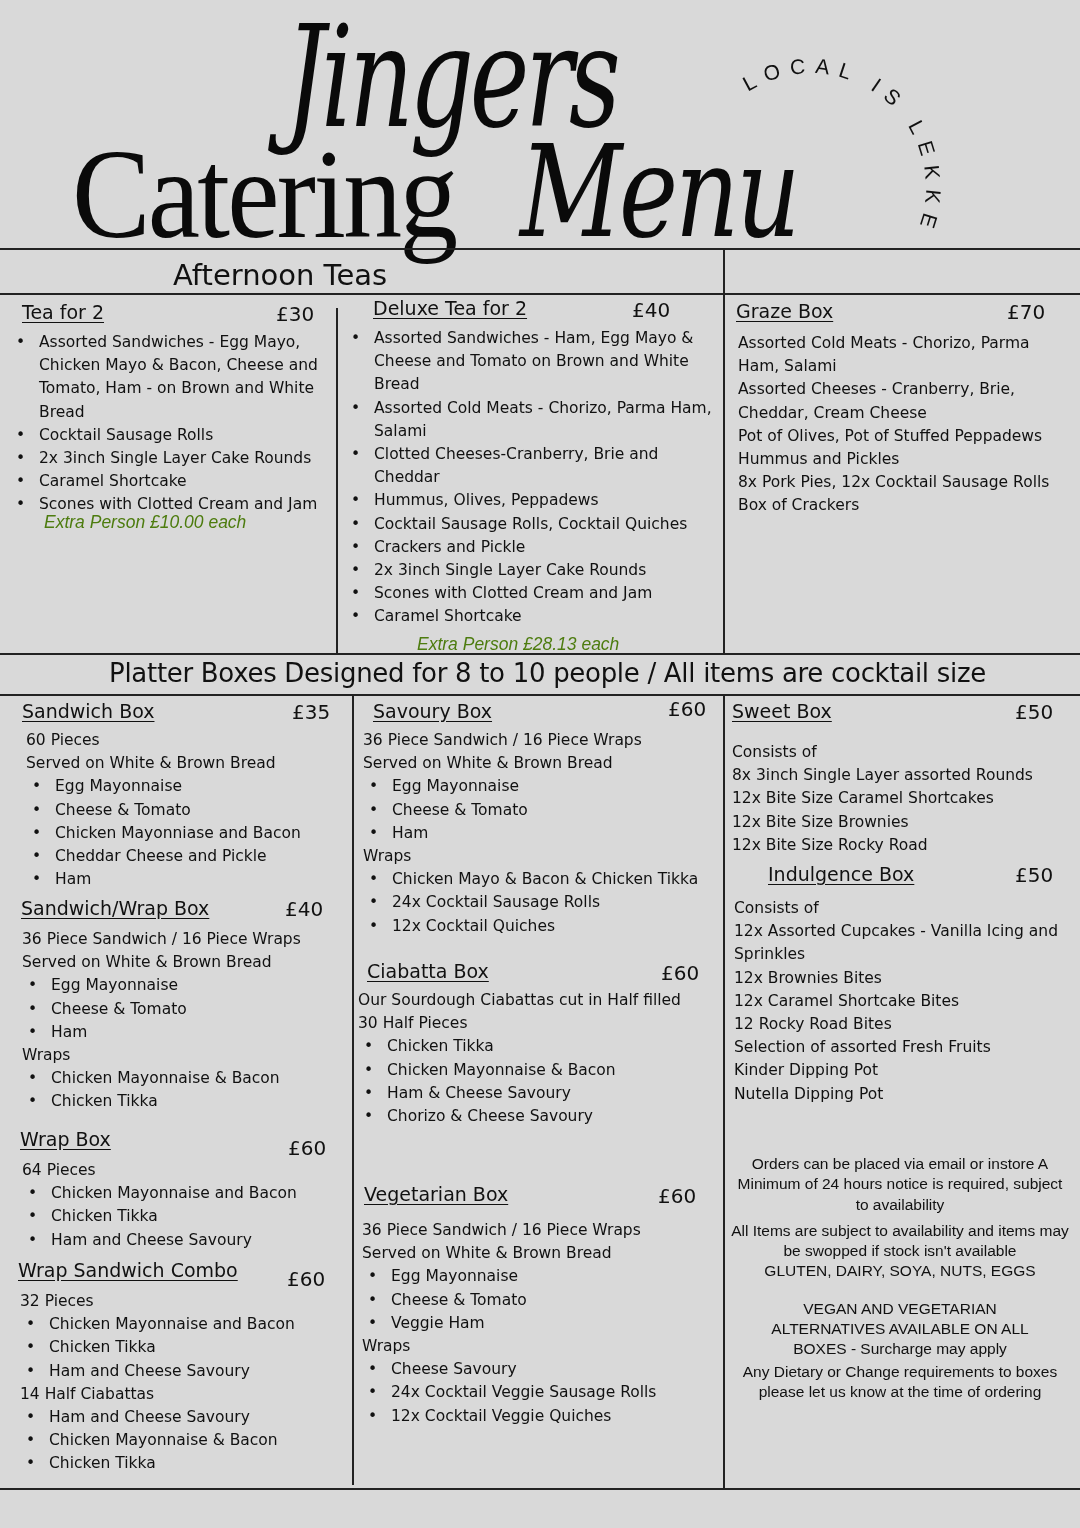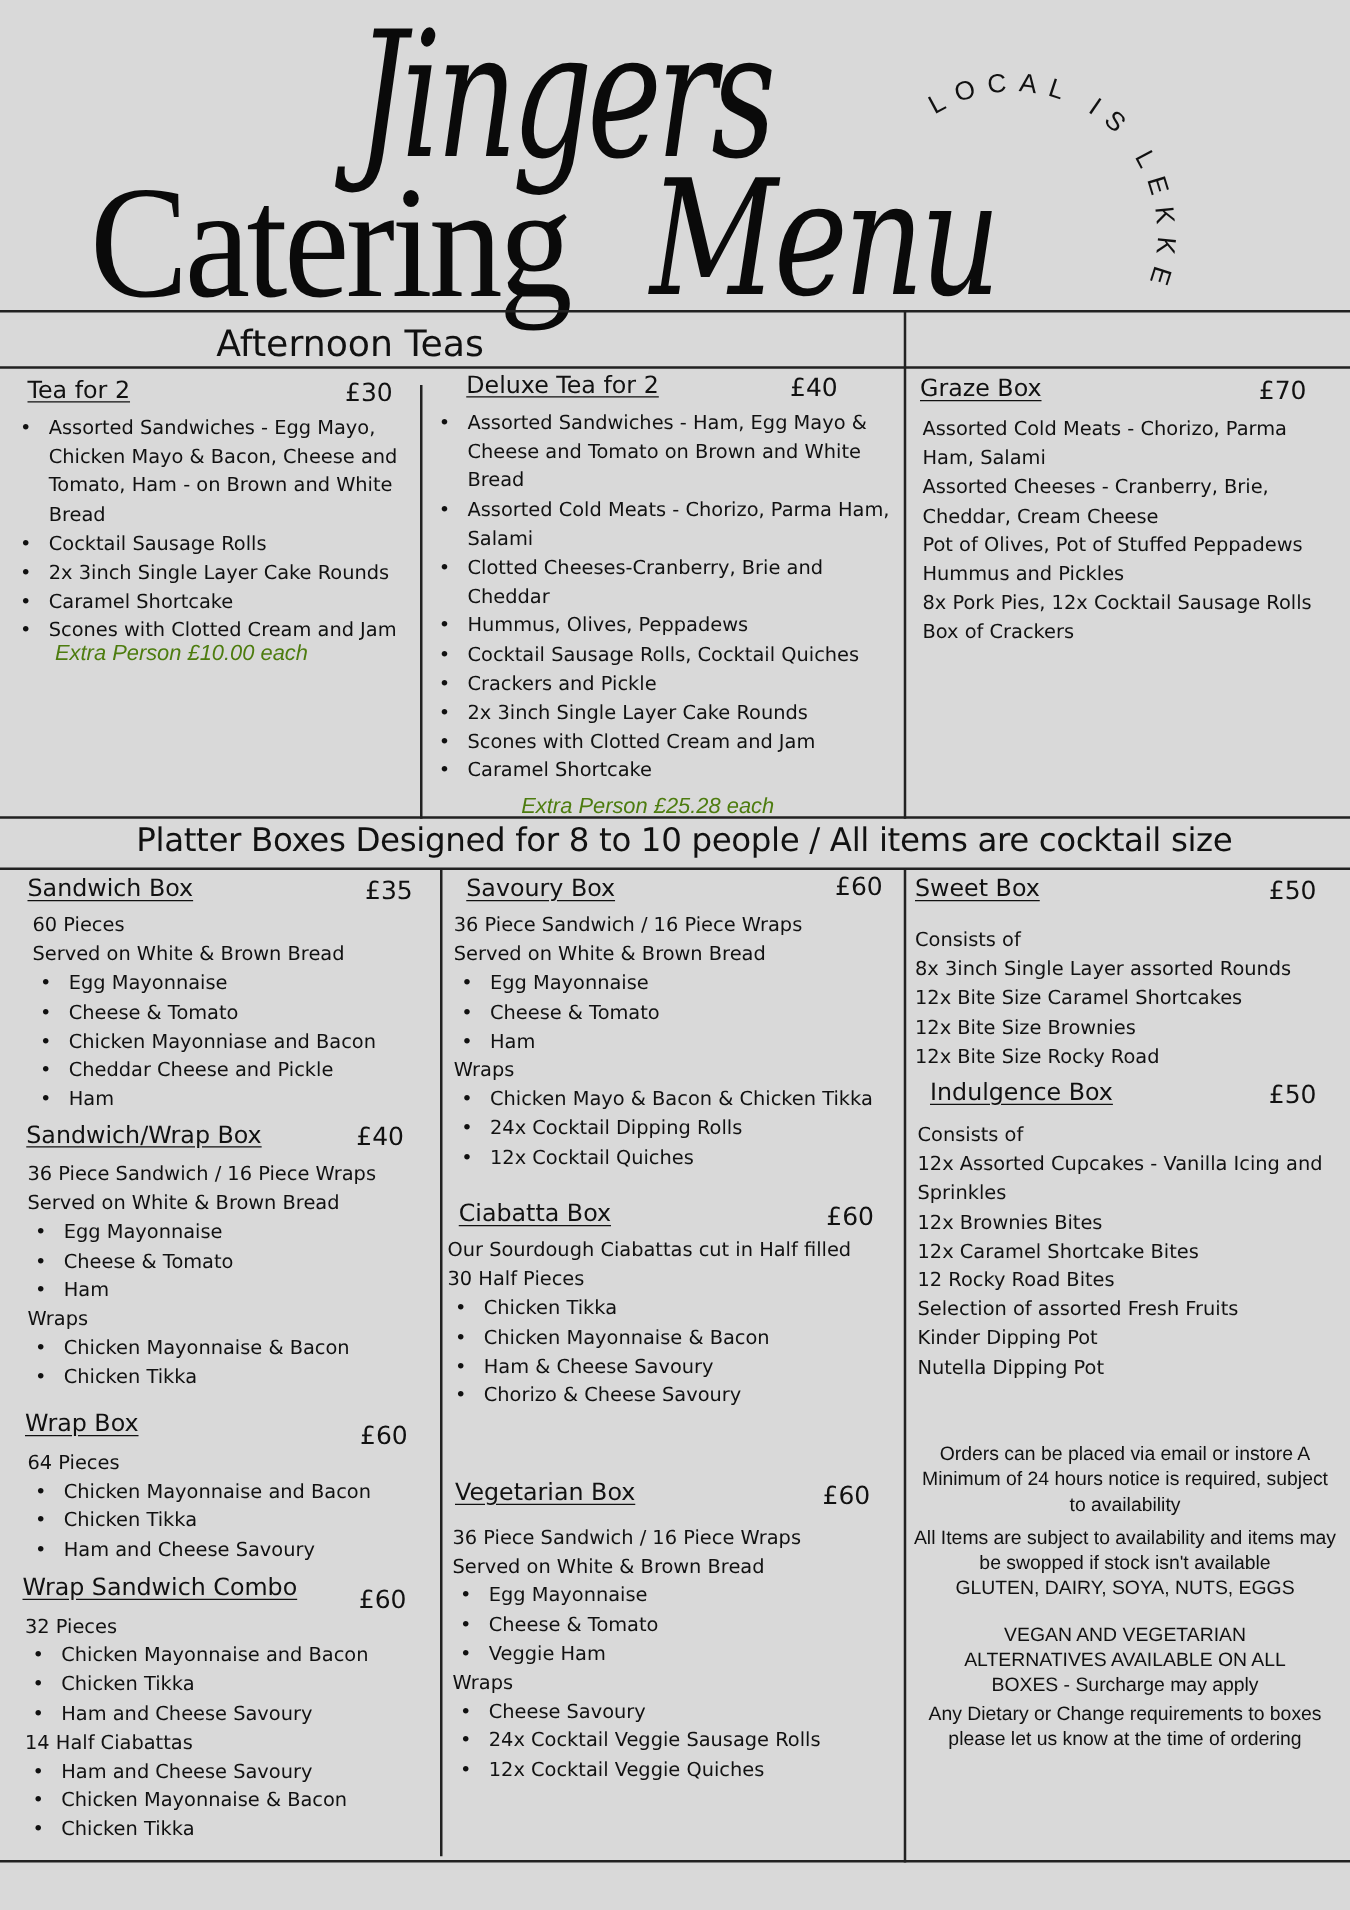--- a/index.html
+++ b/index.html
@@ -113,21 +113,21 @@
       <li>Assorted Cold Meats - Chorizo, Parma Ham, Salami</li>
       <li>Clotted Cheeses-Cranberry, Brie and Cheddar</li>
       <li>Hummus, Olives, Peppadews</li>
       <li>Cocktail Sausage Rolls, Cocktail Quiches</li>
       <li>Crackers and Pickle</li>
       <li>2x 3inch Single Layer Cake Rounds</li>
       <li>Scones with Clotted Cream and Jam</li>
       <li>Caramel Shortcake</li>
     </ul>
   </div>
-  <div class="extra" style="left:417px; top:634px;">Extra Person £25.28 each</div>
+  <div class="extra" style="left:417px; top:634px;">Extra Person £28.13 each</div>
 </div>
 
 <div>
   <div class="item-title" style="left:736px; top:300px;">Graze Box</div>
   <div class="item-price" style="left:1007px; top:300px;">£70</div>
   <div class="item-list" style="left:738px; top:332px;">
     <div class="line">Assorted Cold Meats - Chorizo, Parma</div>
     <div class="line">Ham, Salami</div>
     <div class="line">Assorted Cheeses - Cranberry, Brie,</div>
     <div class="line">Cheddar, Cream Cheese</div>
@@ -214,21 +214,21 @@
     <div class="line">36 Piece Sandwich / 16 Piece Wraps</div>
     <div class="line">Served on White &amp; Brown Bread</div>
     <ul>
       <li>Egg Mayonnaise</li>
       <li>Cheese &amp; Tomato</li>
       <li>Ham</li>
     </ul>
     <div class="line">Wraps</div>
     <ul>
       <li>Chicken Mayo &amp; Bacon &amp; Chicken Tikka</li>
-      <li>24x Cocktail Dipping Rolls</li>
+      <li>24x Cocktail Sausage Rolls</li>
       <li>12x Cocktail Quiches</li>
     </ul>
   </div>
 </div>
 
 <div>
   <div class="item-title" style="left:367px; top:960px;">Ciabatta Box</div>
   <div class="item-price" style="left:661px; top:961px;">£60</div>
   <div class="item-list" style="left:358px; top:989px;">
     <div class="line">Our Sourdough Ciabattas cut in Half filled</div>
@@ -268,21 +268,21 @@
   <div class="item-list" style="left:732px; top:741px;">
     <div class="line">Consists of</div>
     <div class="line">8x 3inch Single Layer assorted Rounds</div>
     <div class="line">12x Bite Size Caramel Shortcakes</div>
     <div class="line">12x Bite Size Brownies</div>
     <div class="line">12x Bite Size Rocky Road</div>
   </div>
 </div>
 
 <div>
-  <div class="item-title" style="left:744px; top:863px;">Indulgence Box</div>
+  <div class="item-title" style="left:768px; top:863px;">Indulgence Box</div>
   <div class="item-price" style="left:1015px; top:863px;">£50</div>
   <div class="item-list" style="left:734px; top:897px;">
     <div class="line">Consists of</div>
     <div class="line">12x Assorted Cupcakes - Vanilla Icing and</div>
     <div class="line">Sprinkles</div>
     <div class="line">12x Brownies Bites</div>
     <div class="line">12x Caramel Shortcake Bites</div>
     <div class="line">12 Rocky Road Bites</div>
     <div class="line">Selection of assorted Fresh Fruits</div>
     <div class="line">Kinder Dipping Pot</div>

